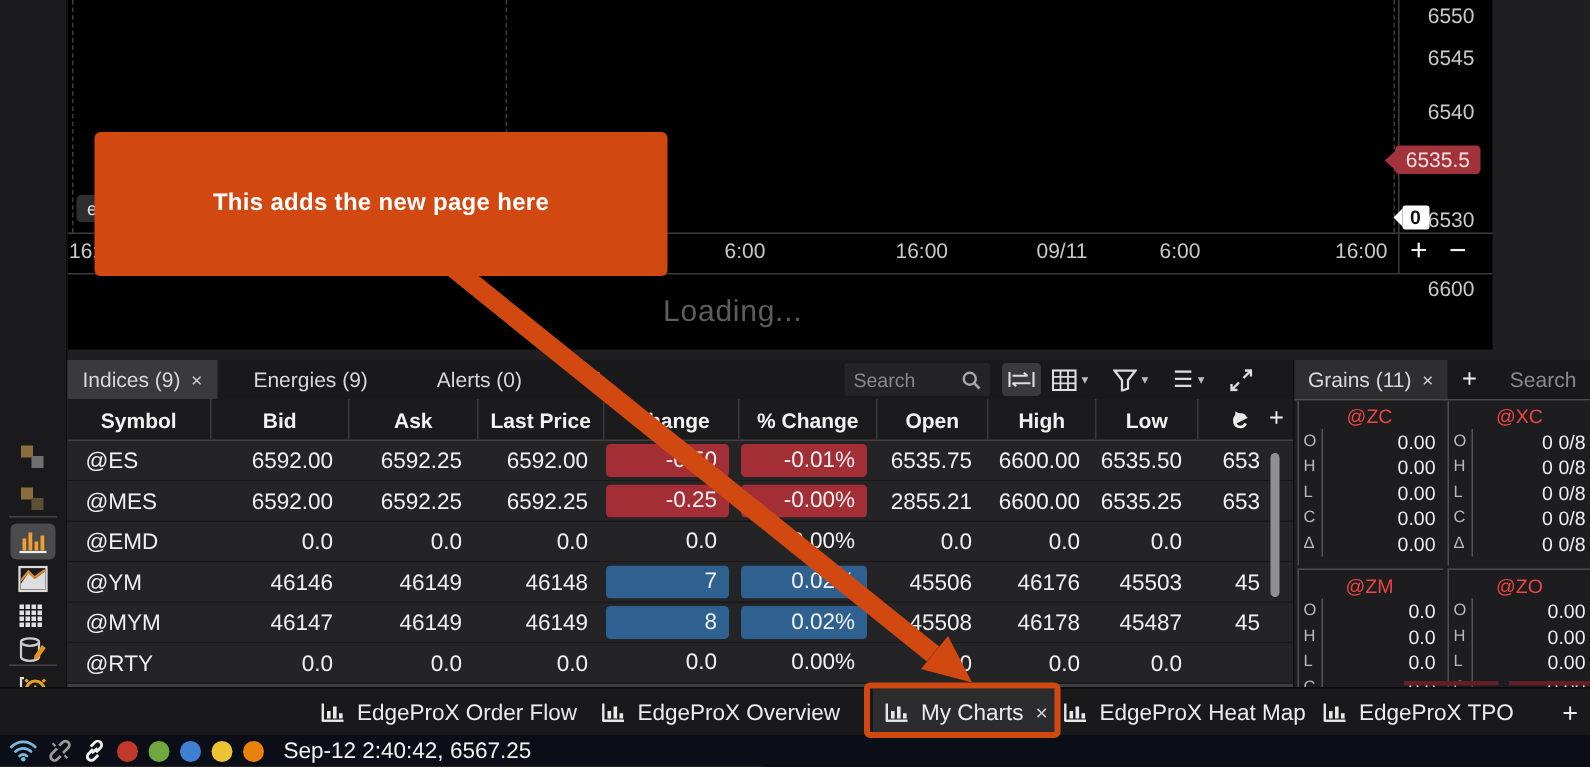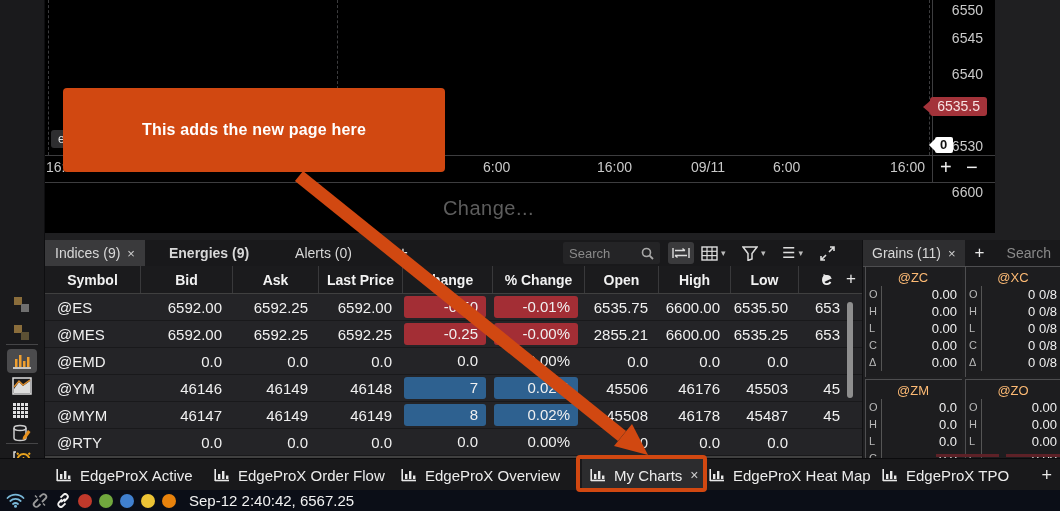--- a/index.html
+++ b/index.html
@@ -29,21 +29,21 @@
     padding:1px 7px 2px 7px;border-radius:3px;}
   .price-badge:before{content:"";position:absolute;left:-7px;top:50%;margin-top:-6px;border:6px solid transparent;border-right:7px solid var(--price-badge-red);border-left:none;}
   .count-badge{position:absolute;background:#fff;color:#111;font-size:13px;font-weight:bold;padding:0 6px 1px 5px;border-radius:2px;}
   .count-badge:before{content:"";position:absolute;left:-6px;top:50%;margin-top:-6px;border:6px solid transparent;border-right:6px solid #fff;border-left:none;}
   .time-tick{position:absolute;top:159px;color:#c9c9c9;font-size:14px;}
   .zoom-btn{position:absolute;top:157px;color:#efefef;font-size:20px;line-height:20px;cursor:pointer;}
   .sym-badge{position:absolute;left:6px;top:130px;background:#2e2e30;color:#ddd;font-size:12px;padding:2px 7px;border-radius:3px;}
   .loading{position:absolute;top:197px;left:0;width:887px;text-align:center;color:#5d5d5d;font-size:20px;letter-spacing:.5px;}
 
   
-  .callout{position:absolute;left:63px;top:88px;width:382px;height:84px;background:var(--accent-orange);
+  .callout{position:absolute;left:63px;top:88px;width:382px;height:96px;background:var(--accent-orange);
     border-radius:4px;display:flex;align-items:center;justify-content:center;z-index:60;}
   .callout-text{color:#fff;font-size:16px;font-weight:bold;letter-spacing:.2px;}
   .arrow-svg{position:absolute;left:0;top:0;width:1060px;height:511px;pointer-events:none;z-index:55;}
   .hl-box{position:absolute;left:576px;top:455px;width:131px;height:37px;border:4px solid var(--accent-orange);border-radius:4px;z-index:58;}
 
   
   .quotes{position:absolute;left:45px;top:240px;width:817px;height:218px;background:#404040;}
   .qtabs{position:absolute;left:0;top:0;width:100%;height:26px;background:#19191b;display:flex;align-items:stretch;}
   .qtab{padding:0 10px;display:flex;align-items:center;gap:7px;font-size:14px;color:#d8d8d8;cursor:pointer;}
   .qtab.active{background:#3a3a3c;}
@@ -75,21 +75,21 @@
   .badge.flat{background:transparent;}
   .vscroll{position:absolute;right:9px;top:62px;width:6px;height:96px;background:#8f8f8f;border-radius:3px;z-index:20;cursor:pointer;}
 
   
   .grains{position:absolute;left:862px;top:240px;width:198px;height:218px;background:#1f1f21;border-left:1px solid #101012;}
   .gtabs{position:absolute;left:0;top:0;width:100%;height:26px;background:#19191b;display:flex;align-items:stretch;}
   .gtab{padding:0 9px;display:flex;align-items:center;gap:7px;font-size:14px;color:#d8d8d8;background:#2e2e30;cursor:pointer;}
   .gsearch{display:flex;align-items:center;padding-left:12px;color:#8a8a8a;font-size:14px;flex:1;cursor:text;}
   .cards{position:absolute;left:0;top:26px;width:100%;height:192px;border-top:1px solid #4e4e50;overflow:hidden;}
   .qcard{position:absolute;width:97px;background:#1d1d1f;border-left:1px solid #4e4e50;padding:3px 5px 0 3px;}
-  .qcard .qsym{text-align:center;font-size:13px;color:#fdba74;margin-bottom:1px;}
+  .qcard .qsym{text-align:center;font-size:13px;color:#ef4444;margin-bottom:1px;}
   .qbody{display:flex;}
   .qlabels{display:flex;flex-direction:column;border-right:1px solid #555;padding-right:3px;}
   .qlabels span{font-size:11px;color:#b9b9b9;line-height:17px;}
   .qvals{flex:1;display:flex;flex-direction:column;}
   .qvals span{font-size:13px;color:#f0f0f0;line-height:17px;text-align:right;}
   .card-accent{position:absolute;height:3px;background:#5d2127;bottom:1px;}
 
   
   .pagebar{position:absolute;left:0;top:458px;width:1060px;height:32px;background:#19191b;border-top:1px solid #0b0b0d;}
   .ptab{position:absolute;top:0;height:32px;display:flex;align-items:center;gap:8px;font-size:15px;color:#ececec;cursor:pointer;padding:0 8px;}
@@ -128,21 +128,21 @@
 
     <div class="time-tick" style="left:1px;">16:00</div>
     <div class="time-tick" style="left:438px;">6:00</div>
     <div class="time-tick" style="left:552px;">16:00</div>
     <div class="time-tick" style="left:646px;">09/11</div>
     <div class="time-tick" style="left:728px;">6:00</div>
     <div class="time-tick" style="left:845px;">16:00</div>
     <div class="zoom-btn" style="left:895px;">+</div>
     <div class="zoom-btn" style="left:921px;">−</div>
 
-    <div class="loading">Change...</div>
+    <div class="loading">Loading...</div>
   </div>
 
   <div class="sidebar">
     <div class="side-icon" style="top:293px;">
       <svg width="20" height="20" viewBox="0 0 20 20">
           <rect x="2" y="2" width="8" height="8" fill="#8a6d3b"></rect>
           <rect x="9" y="9" width="8" height="8" fill="#6f6f6f"></rect>
         </svg>
     </div>
     <div class="side-icon" style="top:321px;">
@@ -214,21 +214,21 @@
         </svg>
     </div>
   </div>
 
   <div class="quotes">
     <div class="qtabs">
       <div class="qtab active">
         <span>Indices (9)</span>
         <span class="tab-close">×</span>
       </div>
-      <div class="qtab" style="margin-left:14px;font-weight:bold;">
+      <div class="qtab" style="margin-left:14px;">
         <span>Energies (9)</span>
       </div>
       <div class="qtab" style="margin-left:26px;">
         <span>Alerts (0)</span>
       </div>
       <div class="tab-add" style="margin-left:26px;">+</div>
 
       <div class="search-box">
         <input placeholder="Search" style="">
         <svg width="13" height="13" viewBox="0 0 13 13">
@@ -471,30 +471,20 @@
 
           </div>
         </div>
       </div>
       <div class="card-accent" style="left:73px;width:63px;"></div>
       <div class="card-accent" style="left:143px;width:55px;"></div>
     </div>
   </div>
 
   <div class="pagebar">
-    <div class="ptab" style="left:48px;">
-      <svg width="16" height="14" viewBox="0 0 16 14">
-          <line x1="1.2" y1="1" x2="1.2" y2="13" stroke="#e8e8e8" stroke-width="1.6"></line>
-          <line x1="1" y1="12.5" x2="15" y2="12.5" stroke="#e8e8e8" stroke-width="1.6"></line>
-          <rect x="4" y="6" width="2.4" height="5" fill="#e8e8e8"></rect>
-          <rect x="8" y="3" width="2.4" height="8" fill="#e8e8e8"></rect>
-          <rect x="12" y="7.5" width="2.4" height="3.5" fill="#e8e8e8"></rect>
-        </svg>
-      <span>EdgeProX Active</span>
-    </div>
     <div class="ptab" style="left:206px;">
       <svg width="16" height="14" viewBox="0 0 16 14">
           <line x1="1.2" y1="1" x2="1.2" y2="13" stroke="#e8e8e8" stroke-width="1.6"></line>
           <line x1="1" y1="12.5" x2="15" y2="12.5" stroke="#e8e8e8" stroke-width="1.6"></line>
           <rect x="4" y="6" width="2.4" height="5" fill="#e8e8e8"></rect>
           <rect x="8" y="3" width="2.4" height="8" fill="#e8e8e8"></rect>
           <rect x="12" y="7.5" width="2.4" height="3.5" fill="#e8e8e8"></rect>
         </svg>
       <span>EdgeProX Order Flow</span>
     </div>

